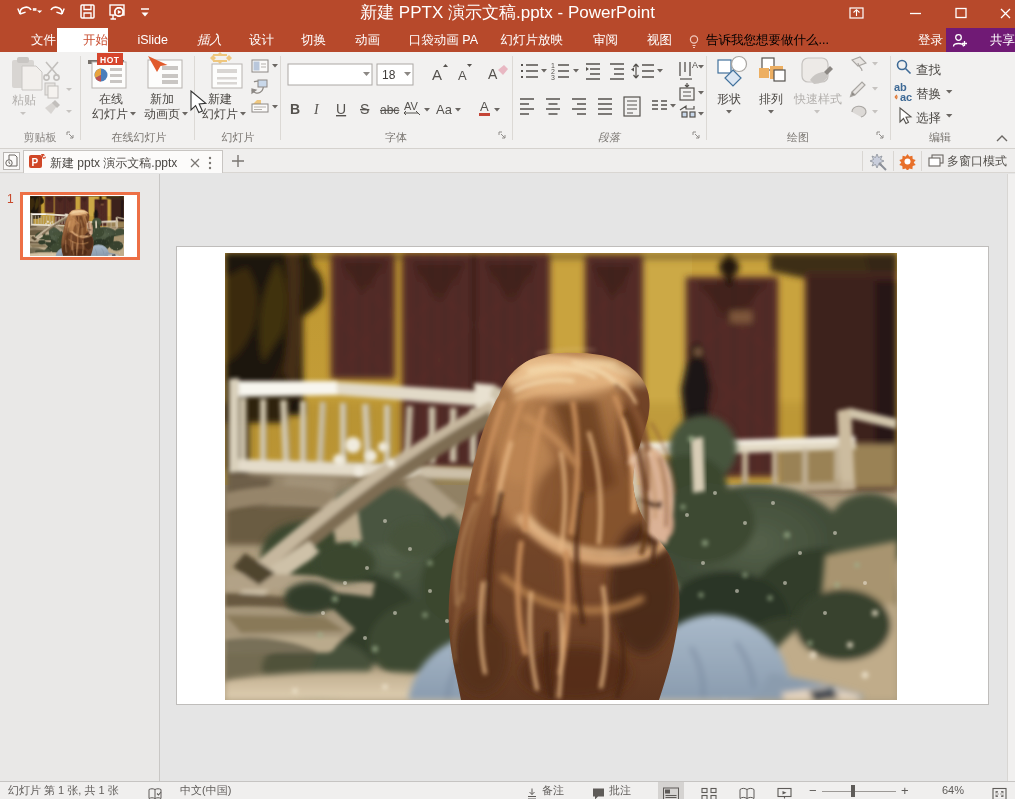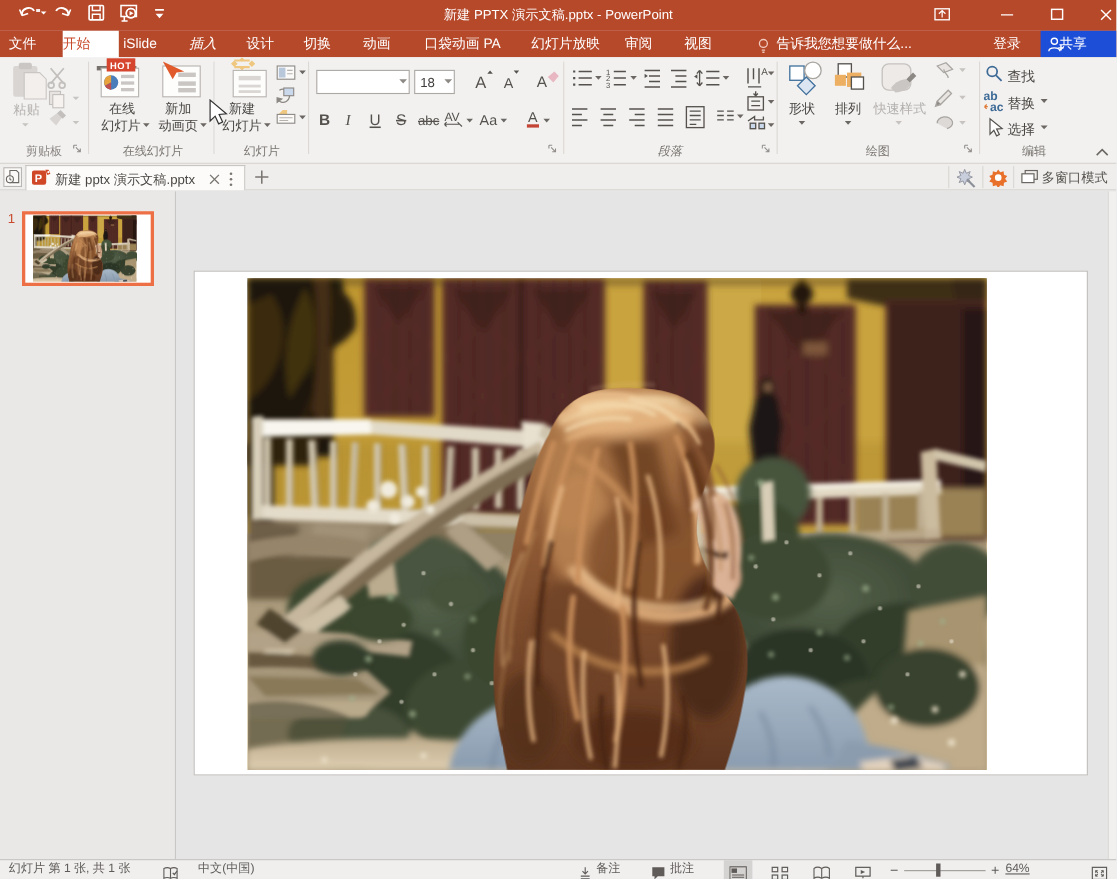--- a/index.html
+++ b/index.html
@@ -1,23 +1,23 @@
 <!DOCTYPE html>
 <html><head><meta charset="utf-8">
 <style>
 *{margin:0;padding:0;box-sizing:border-box;}
 html,body{width:1015px;height:799px;overflow:hidden;font-family:"Liberation Sans",sans-serif;}
 #app{position:relative;width:1015px;height:799px;background:#E5E5E5;}
 .abs{position:absolute;}
 
 #titlebar{position:absolute;left:0;top:0;width:1015px;height:28px;background:#B7492B;color:#fff;}
-#titlebar .title{position:absolute;left:0;right:0;top:0;height:28px;text-align:center;font-size:12px;line-height:26px;color:#fff;}
+#titlebar .title{position:absolute;left:0;right:0;top:0;height:28px;text-align:center;font-size:17px;line-height:26px;color:#fff;}
 
 #menubar{position:absolute;left:0;top:28px;width:1015px;height:24px;background:#B7492B;color:#fff;font-size:12.5px;}
-.mtab{position:absolute;top:0;height:24px;line-height:24px;text-align:left;color:#fff;}
+.mtab{position:absolute;top:0;height:24px;line-height:24px;text-align:right;color:#fff;}
 #tab-home{background:#ffffff;color:#C8492B;top:0;height:25px;}
 
 #ribbon{position:absolute;left:0;top:52px;width:1015px;height:97px;background:#F2F1F0;border-bottom:1px solid #D5D2CE;}
 .gsep{position:absolute;top:4px;height:84px;width:1px;background:#DCD9D5;}
 .glabel{position:absolute;top:78px;height:14px;font-size:11px;color:#7A7671;text-align:center;}
 .launch{position:absolute;top:79px;width:10px;height:10px;}
 
 #tabbar{position:absolute;left:0;top:149px;width:1015px;height:24px;background:#EFEEED;border-bottom:1px solid #D9D6D2;}
 
 #main{position:absolute;left:0;top:174px;width:1015px;height:607px;background:#E5E5E5;}
@@ -78,23 +78,23 @@
   <div class="mtab" style="left:386px;width:92px;">口袋动画 PA</div>
   <div class="mtab" style="left:483px;width:80px;">幻灯片放映</div>
   <div class="mtab" style="left:568px;width:50px;">审阅</div>
   <div class="mtab" style="left:622px;width:50px;">视图</div>
   <svg class="abs" style="left:686px;top:5px" width="16" height="16" viewBox="0 0 16 16">
     <g stroke="#F0C9BD" stroke-width="1.2" fill="none">
       <circle cx="8" cy="6.5" r="3.6"></circle>
           <path d="M6.5,12.5 h3 M7,14.5 h2"></path>
     </g>
   </svg>
-  <div class="mtab" style="left:706px;width:130px;text-align:left;color:#ffffff;">告诉我您想要做什么...</div>
+  <div class="mtab" style="left:706px;width:130px;text-align:left;color:#000000;">告诉我您想要做什么...</div>
   <div class="mtab" style="left:903px;width:40px;">登录</div>
-  <div class="mtab" style="left:946px;width:69px;background:#1d4ed8;">
+  <div class="mtab" style="left:946px;width:69px;background:#701a75;">
     <svg class="abs" style="left:5px;top:4px" width="18" height="17" viewBox="0 0 18 17">
       <g stroke="#fff" stroke-width="1.3" fill="none">
         <circle cx="7.5" cy="5.5" r="2.8"></circle>
         <path d="M2.5,14.5 c0,-4 10,-4 10,0"></path>
         <path d="M13.5,9 v5 M11,11.5 h5"></path>
       </g>
     </svg>
     <span style="margin-left:17px;">共享</span>
   </div>
 </div>
@@ -216,20 +216,21 @@
     </g>
     <path d="M144,56 l3,3.4 l3,-3.4 z" fill="#6B6763"></path>
     <text x="156" y="62" font-size="13" fill="#55524E">Aa</text>
     <path d="M175,56 l3,3.4 l3,-3.4 z" fill="#6B6763"></path>
     <g>
           <text x="200" y="59" font-size="13" fill="#55524E">A</text>
       <rect x="199" y="61" width="11" height="3" fill="#C44536"></rect>
     </g>
     <path d="M214,56 l3,3.4 l3,-3.4 z" fill="#6B6763"></path>
   </svg>
+  <div class="glabel" style="left:280px;width:232px;">字体</div>
   <svg class="launch" style="left:498px;" viewBox="0 0 10 10">
         <path d="M1,1 v3 M1,1 h3 M3,3 l4,4 M7,4 v3 h-3" stroke="#908D8A" stroke-width="1" fill="none"></path>
       </svg>
 
   <svg class="abs" style="left:512px;top:0" width="194" height="97" viewBox="0 0 194 97">
     <g stroke="#55524E" stroke-width="1.4">
       <path d="M14,13 h12 M14,19 h12 M14,25 h12"></path>
       <path d="M9,13 h2 M9,19 h2 M9,25 h2" stroke-width="2"></path>
     </g>
     <path d="M29,17 l3,3.4 l3,-3.4 z" fill="#6B6763"></path>
@@ -474,21 +475,21 @@
     <g stroke="#5E5B58" stroke-width="1.1" fill="none">
           <rect x="1" y="1" width="13" height="8"></rect>
           <path d="M7.5,9 v2 M4.5,12.5 h6"></path>
           <path d="M5.5,3.5 l4,1.8 l-4,1.8 z" fill="#5E5B58" stroke="none"></path>
         </g>
   </svg>
   <div class="sitem" style="left:809px;font-size:13px;">−</div>
   <div class="sitem" style="left:822px;top:9px;width:74px;height:1px;background:#9C9996;"></div>
   <div class="sitem" style="left:851px;top:3px;width:4px;height:12px;background:#5E5B58;"></div>
   <div class="sitem" style="left:901px;font-size:13px;">+</div>
-  <div class="sitem" style="left:914px;text-decoration:underline;">64%</div>
+  <div class="sitem" style="left:942px;">64%</div>
   <svg class="sitem" style="left:992px;top:3px" width="15" height="13" viewBox="0 0 15 13">
     <g stroke="#5E5B58" stroke-width="1.1" fill="none">
       <rect x="1" y="1" width="13" height="11"></rect>
       <path d="M4,4 l2,2 M11,4 l-2,2 M4,9 l2,-2 M11,9 l-2,-2" stroke-width="1"></path>
       <path d="M4,4 h2 M4,4 v2 M11,4 h-2 M11,4 v2 M4,9 h2 M4,9 v-2 M11,9 h-2 M11,9 v-2" stroke-width=".8"></path>
     </g>
   </svg>
 </div>
 
 <svg width="0" height="0" style="position:absolute">

